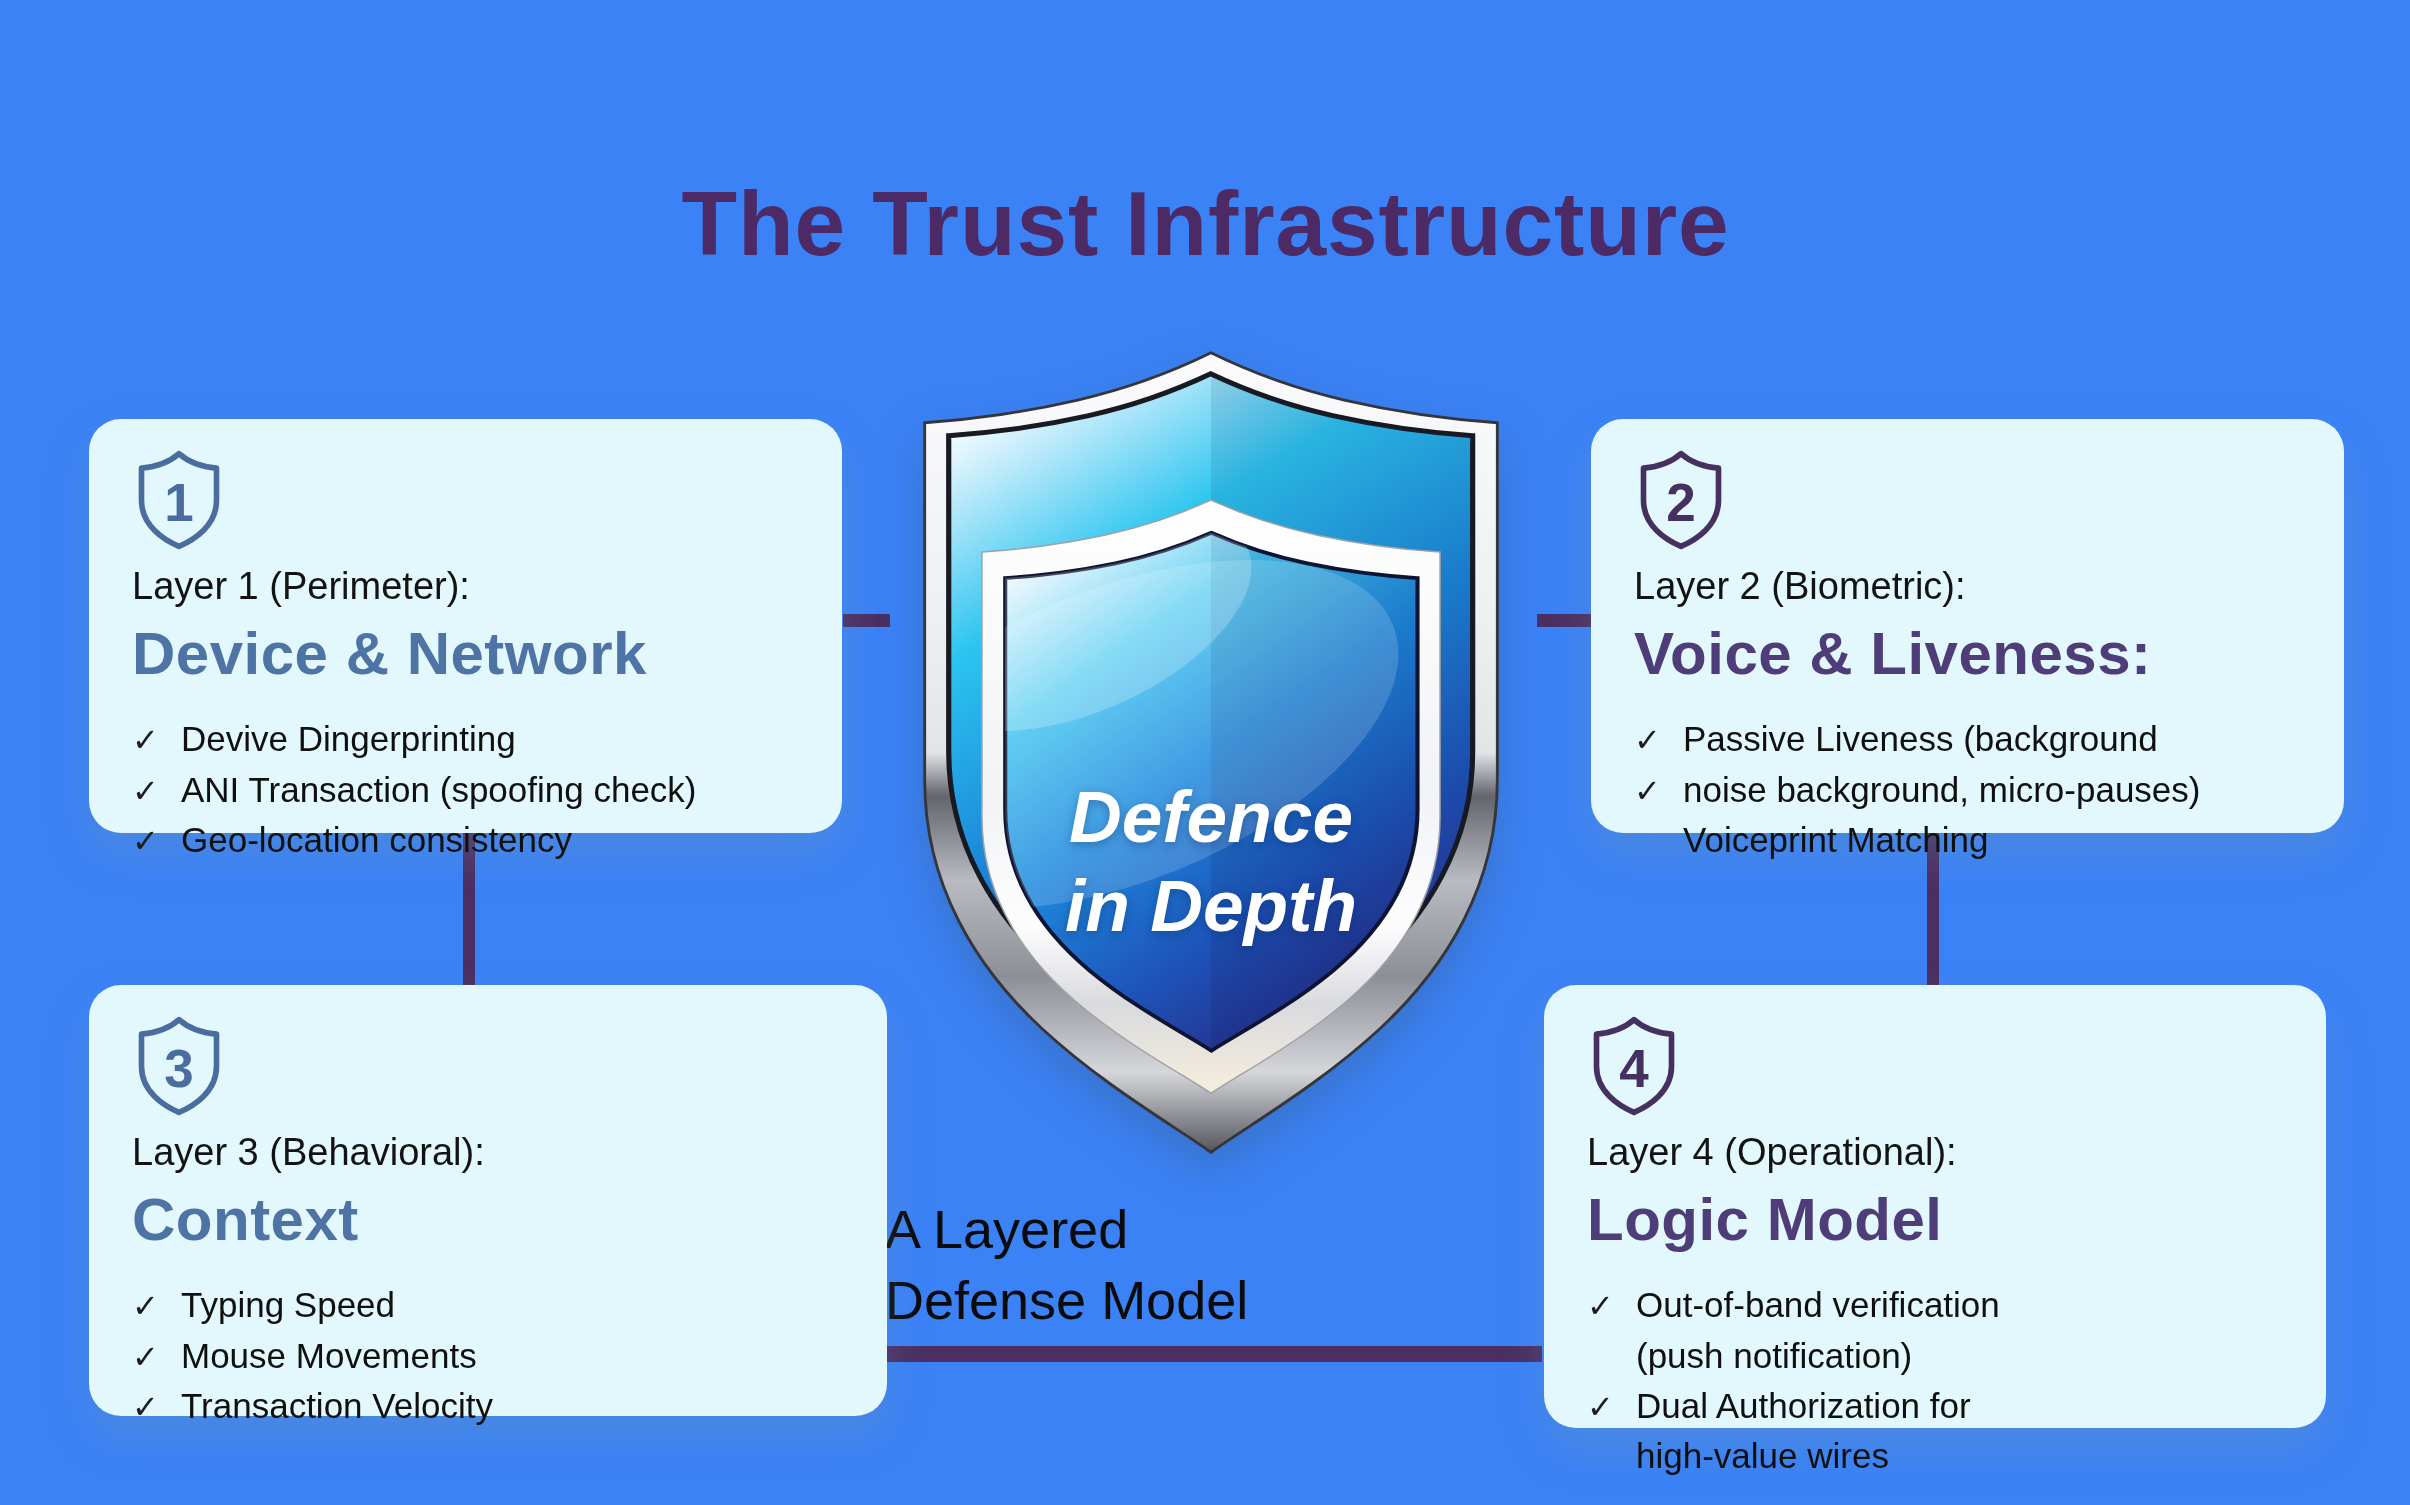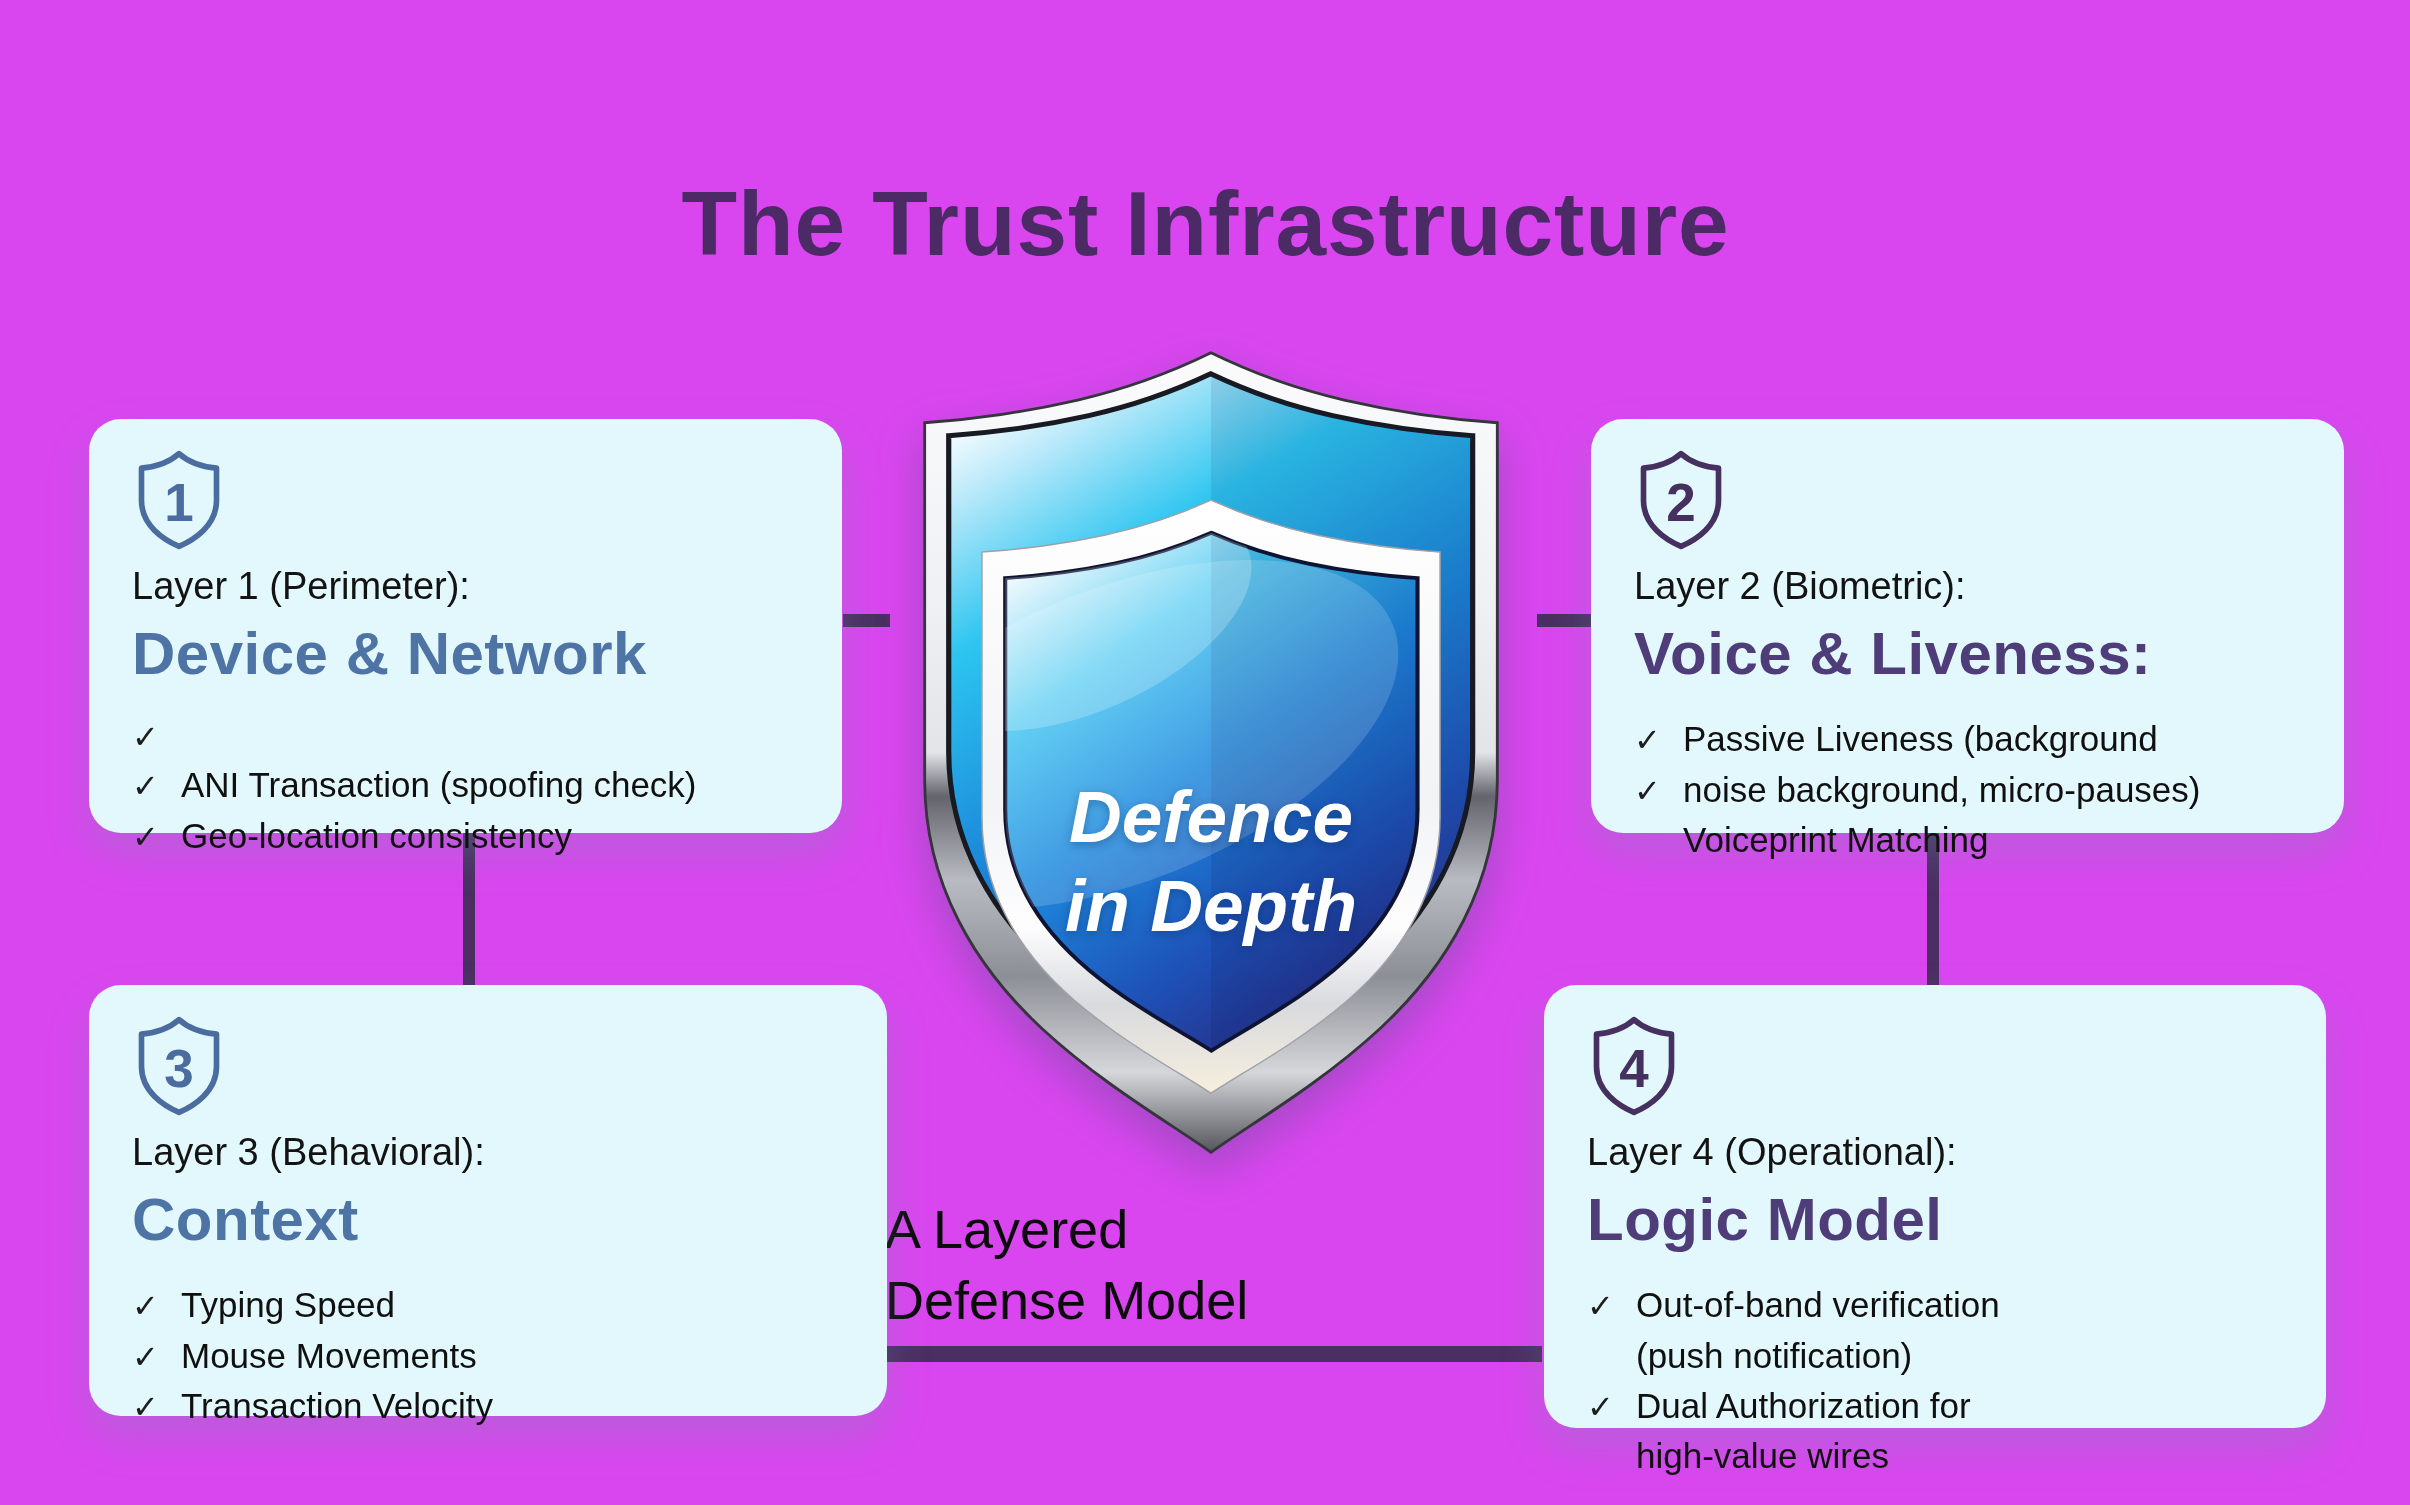--- a/index.html
+++ b/index.html
@@ -2,21 +2,21 @@
 <html style="font-size:15px"><head>
 <meta charset="utf-8">
 <style>
   html,body{margin:0;padding:0;}
   body{
     width:2411px;height:1506px;
     font-family:"Liberation Sans", sans-serif;
     background:#d3f1f8;
     overflow:hidden;
   }
-  .canvas{position:relative;width:2411px;height:1506px;background:#d946ef;}
+  .canvas{position:relative;width:2411px;height:1506px;background:#3b82f6;}
 
   
   .page-title{
     position:absolute;left:0;top:111px;width:100%;
     text-align:center;
     font-size:91px;font-weight:800;letter-spacing:0.9px;
     color:#4b2a66;
   }
 
   
@@ -179,20 +179,21 @@
       <svg viewBox="0 0 100 112">
           <path d="M50 7 C40 16 26 21 10 22.5 L10 57 C10 84 34 99 50 106 C66 99 90 84 90 57 L90 22.5 C74 21 60 16 50 7 Z" fill="none" stroke="currentColor" stroke-width="6" stroke-linejoin="round"></path>
         </svg>
       <span class="badge-number">1</span>
     </div>
     <p class="layer-label">Layer 1 (Perimeter):</p>
     <h2 class="card-heading">Device &amp; Network</h2>
     <ul class="checklist">
       <li>
           <span class="check">✓</span>
+          <span>Devive Dingerprinting</span>
         </li>
       <li>
           <span class="check">✓</span>
           <span>ANI Transaction (spoofing check)</span>
         </li>
       <li>
           <span class="check">✓</span>
           <span>Geo-location consistency</span>
         </li>
     </ul>

